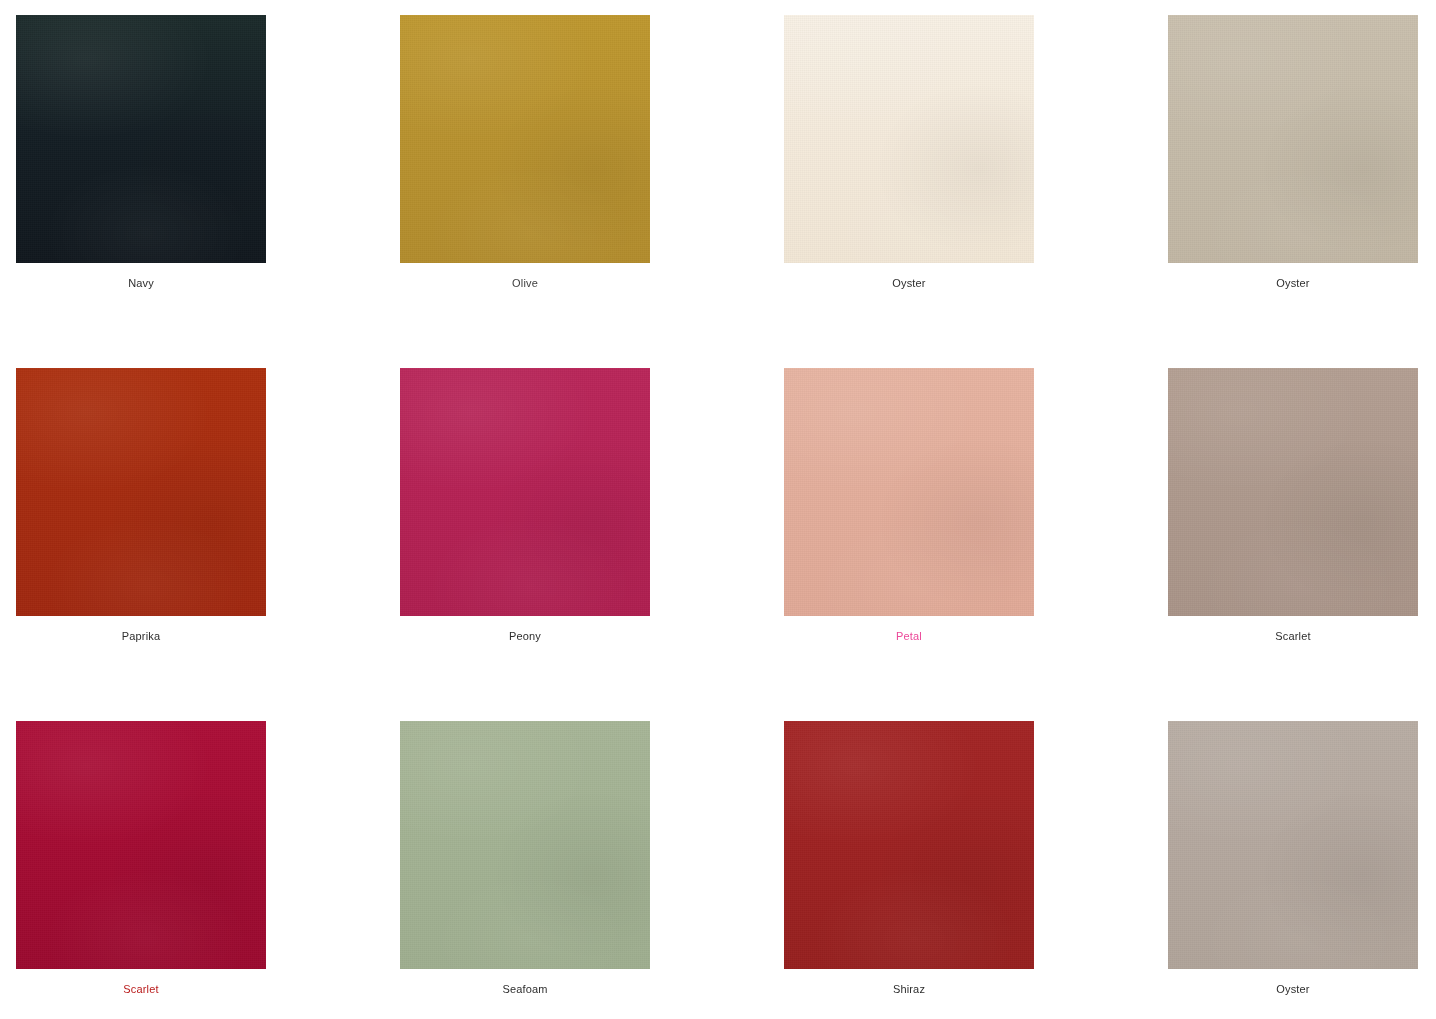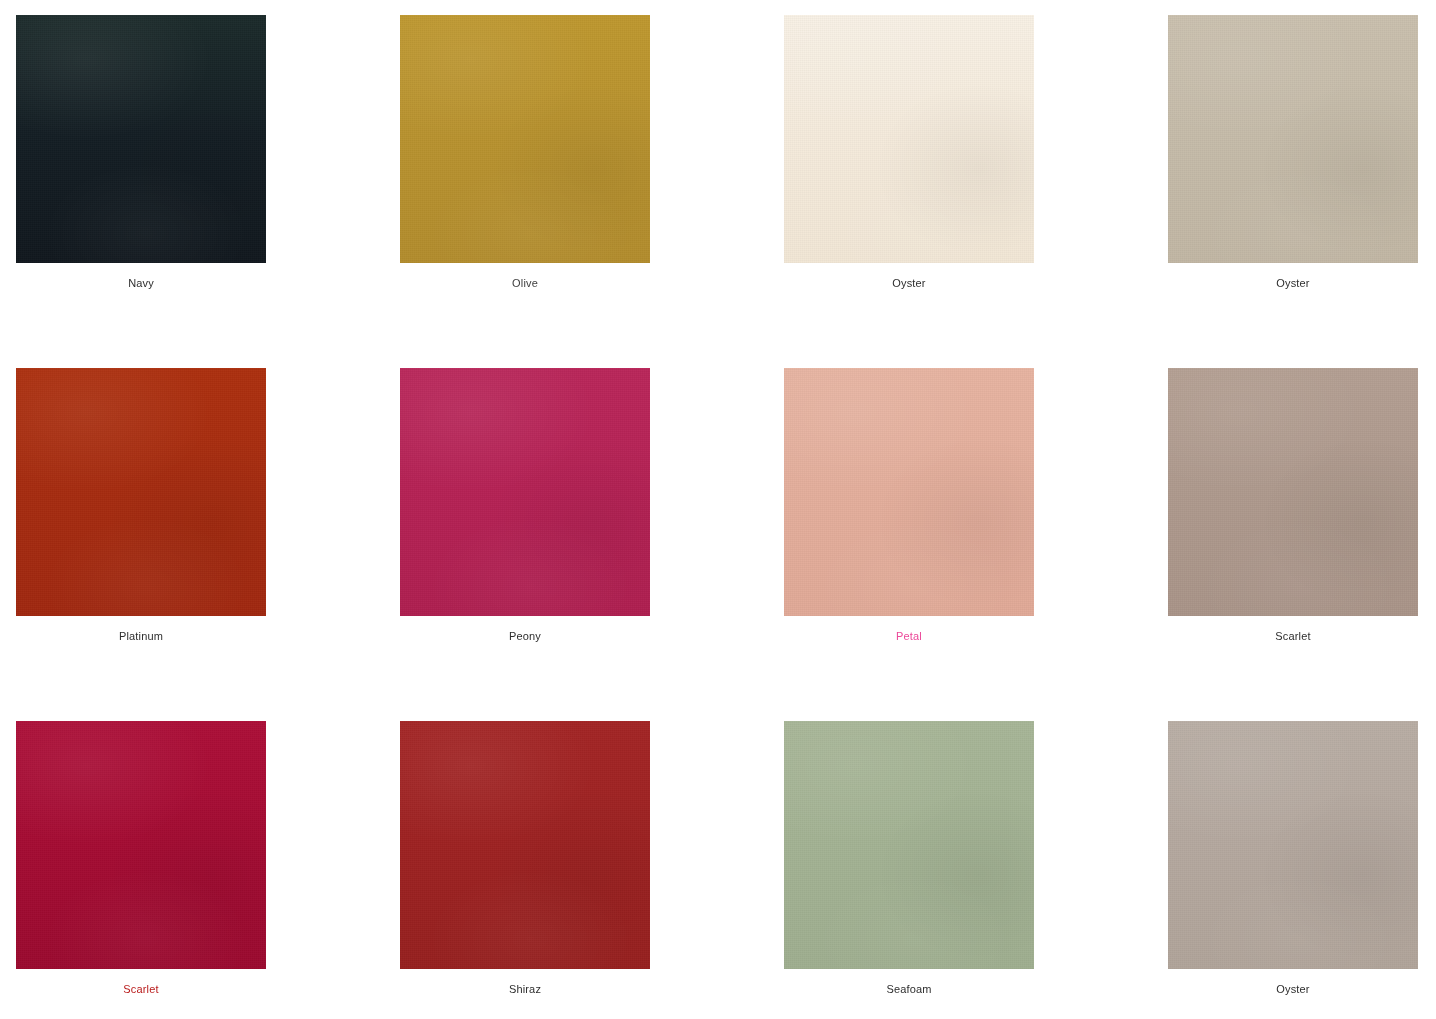--- a/index.html
+++ b/index.html
@@ -95,21 +95,21 @@
     <div class="swatch-label" style="color: rgb(46, 46, 46);">Oyster</div>
   </div>
 
   <div class="swatch-cell">
     <div class="swatch-chip" style="background-color: rgb(197, 187, 169); background-image: linear-gradient(rgb(201, 191, 173) 0%, rgb(197, 187, 169) 48%, rgb(193, 182, 164) 100%);"></div>
     <div class="swatch-label" style="color: rgb(46, 46, 46);">Oyster</div>
   </div>
 
   <div class="swatch-cell">
     <div class="swatch-chip" style="background-color: rgb(166, 44, 16); background-image: linear-gradient(rgb(172, 48, 15) 0%, rgb(166, 44, 16) 48%, rgb(160, 40, 16) 100%);"></div>
-    <div class="swatch-label" style="color: rgb(46, 46, 46);">Platinum</div>
+    <div class="swatch-label" style="color: rgb(46, 46, 46);">Paprika</div>
   </div>
 
   <div class="swatch-cell">
     <div class="swatch-chip" style="background-color: rgb(181, 34, 85); background-image: linear-gradient(rgb(185, 39, 90) 0%, rgb(181, 34, 85) 48%, rgb(174, 31, 80) 100%);"></div>
     <div class="swatch-label" style="color: rgb(46, 46, 46); text-align: center;">Peony</div>
   </div>
 
   <div class="swatch-cell">
     <div class="swatch-chip" style="background-color: rgb(227, 174, 156); background-image: linear-gradient(rgb(230, 179, 161) 0%, rgb(227, 174, 156) 48%, rgb(224, 169, 151) 100%);"></div>
     <div class="swatch-label" style="color: #ec4899;">Petal</div>
@@ -119,27 +119,27 @@
     <div class="swatch-chip" style="background-color: rgb(174, 154, 141); background-image: linear-gradient(rgb(179, 159, 146) 0%, rgb(174, 154, 141) 48%, rgb(169, 148, 136) 100%);"></div>
     <div class="swatch-label" style="color: rgb(46, 46, 46);">Scarlet</div>
   </div>
 
   <div class="swatch-cell">
     <div class="swatch-chip" style="background-color: rgb(165, 12, 51); background-image: linear-gradient(rgb(172, 15, 56) 0%, rgb(165, 12, 51) 48%, rgb(155, 10, 47) 100%);"></div>
     <div class="swatch-label" style="color: #b91c1c;">Scarlet</div>
   </div>
 
   <div class="swatch-cell">
-    <div class="swatch-chip" style="background-color: rgb(158, 34, 34); background-image: linear-gradient(rgb(163, 37, 37) 0%, rgb(158, 34, 34) 48%, rgb(150, 32, 31) 100%);"></div>
-    <div class="swatch-label" style="color: rgb(46, 46, 46);">Shiraz</div>
+    <div class="swatch-chip" style="background-color: rgb(163, 178, 147); background-image: linear-gradient(rgb(167, 181, 151) 0%, rgb(163, 178, 147) 48%, rgb(159, 174, 143) 100%);"></div>
+    <div class="swatch-label" style="color: rgb(46, 46, 46);">Seafoam</div>
   </div>
 
   <div class="swatch-cell">
-    <div class="swatch-chip" style="background-color: rgb(163, 178, 147); background-image: linear-gradient(rgb(167, 181, 151) 0%, rgb(163, 178, 147) 48%, rgb(159, 174, 143) 100%);"></div>
-    <div class="swatch-label" style="color: rgb(46, 46, 46);">Seafoam</div>
+    <div class="swatch-chip" style="background-color: rgb(158, 34, 34); background-image: linear-gradient(rgb(163, 37, 37) 0%, rgb(158, 34, 34) 48%, rgb(150, 32, 31) 100%);"></div>
+    <div class="swatch-label" style="color: rgb(46, 46, 46);">Shiraz</div>
   </div>
 
   <div class="swatch-cell">
     <div class="swatch-chip" style="background-color: rgb(180, 168, 159); background-image: linear-gradient(rgb(184, 173, 164) 0%, rgb(180, 168, 159) 48%, rgb(176, 164, 154) 100%);"></div>
     <div class="swatch-label" style="color: rgb(46, 46, 46);">Oyster</div>
   </div>
 
 </div>
 
 </body></html>

